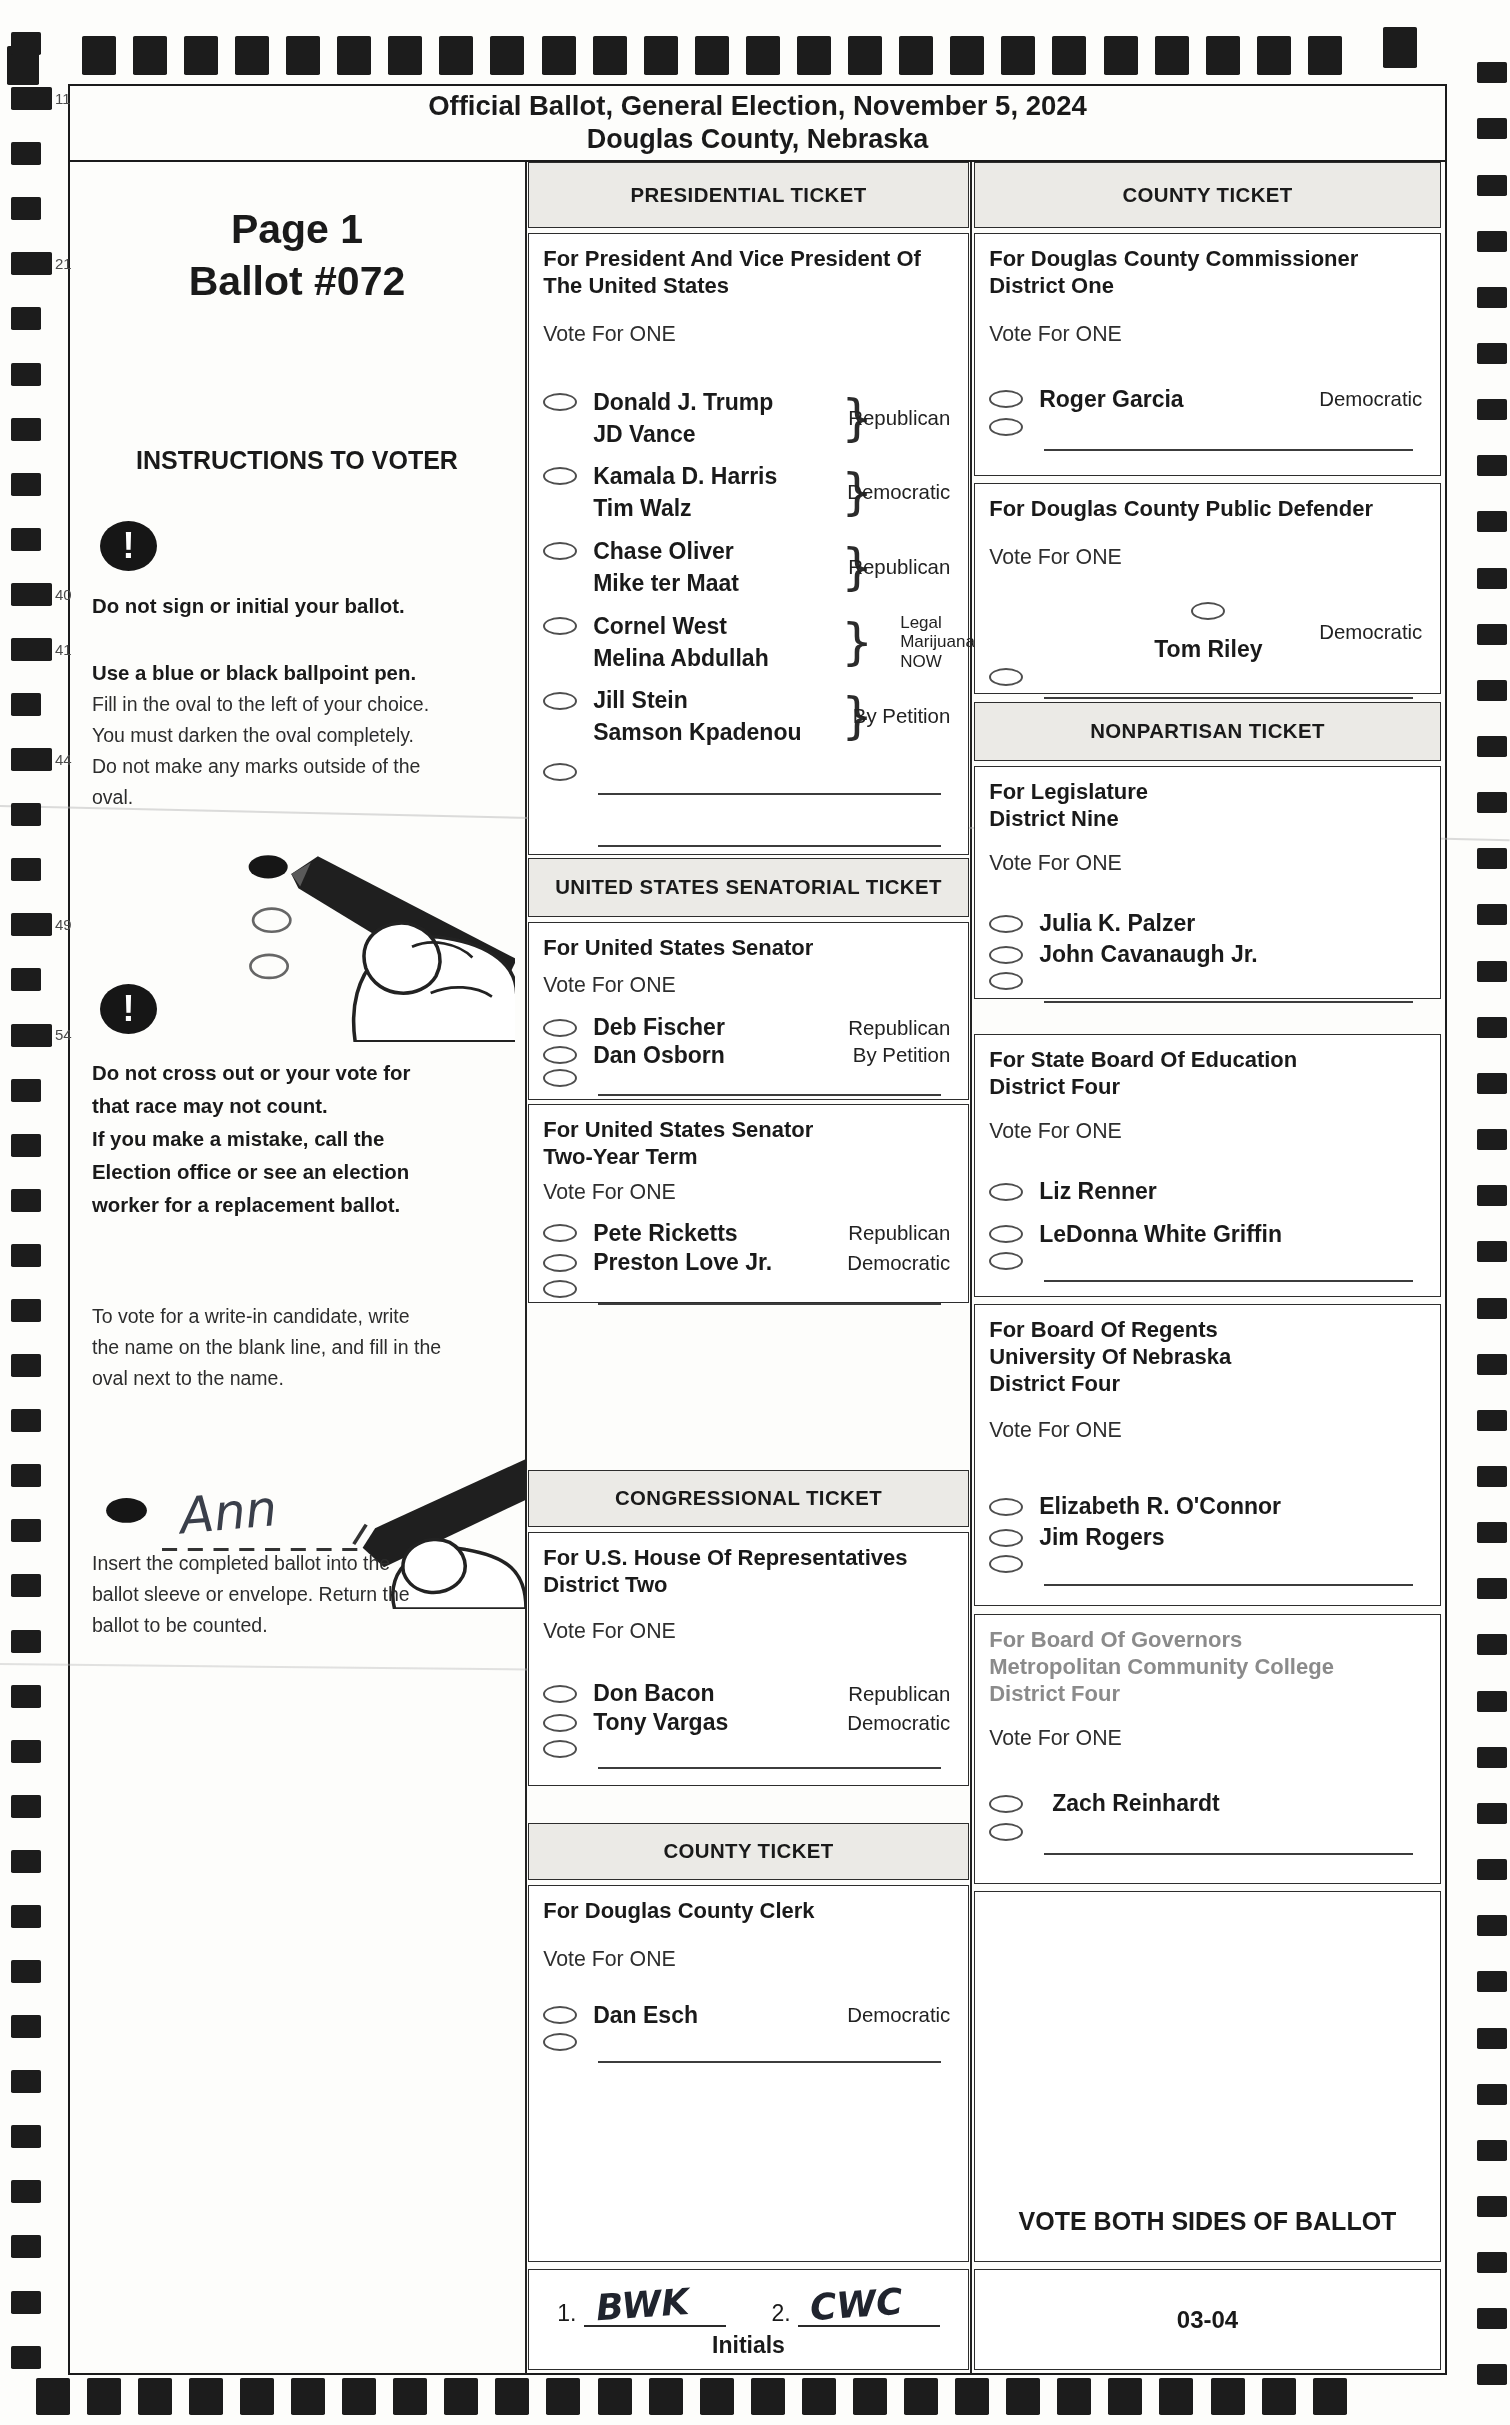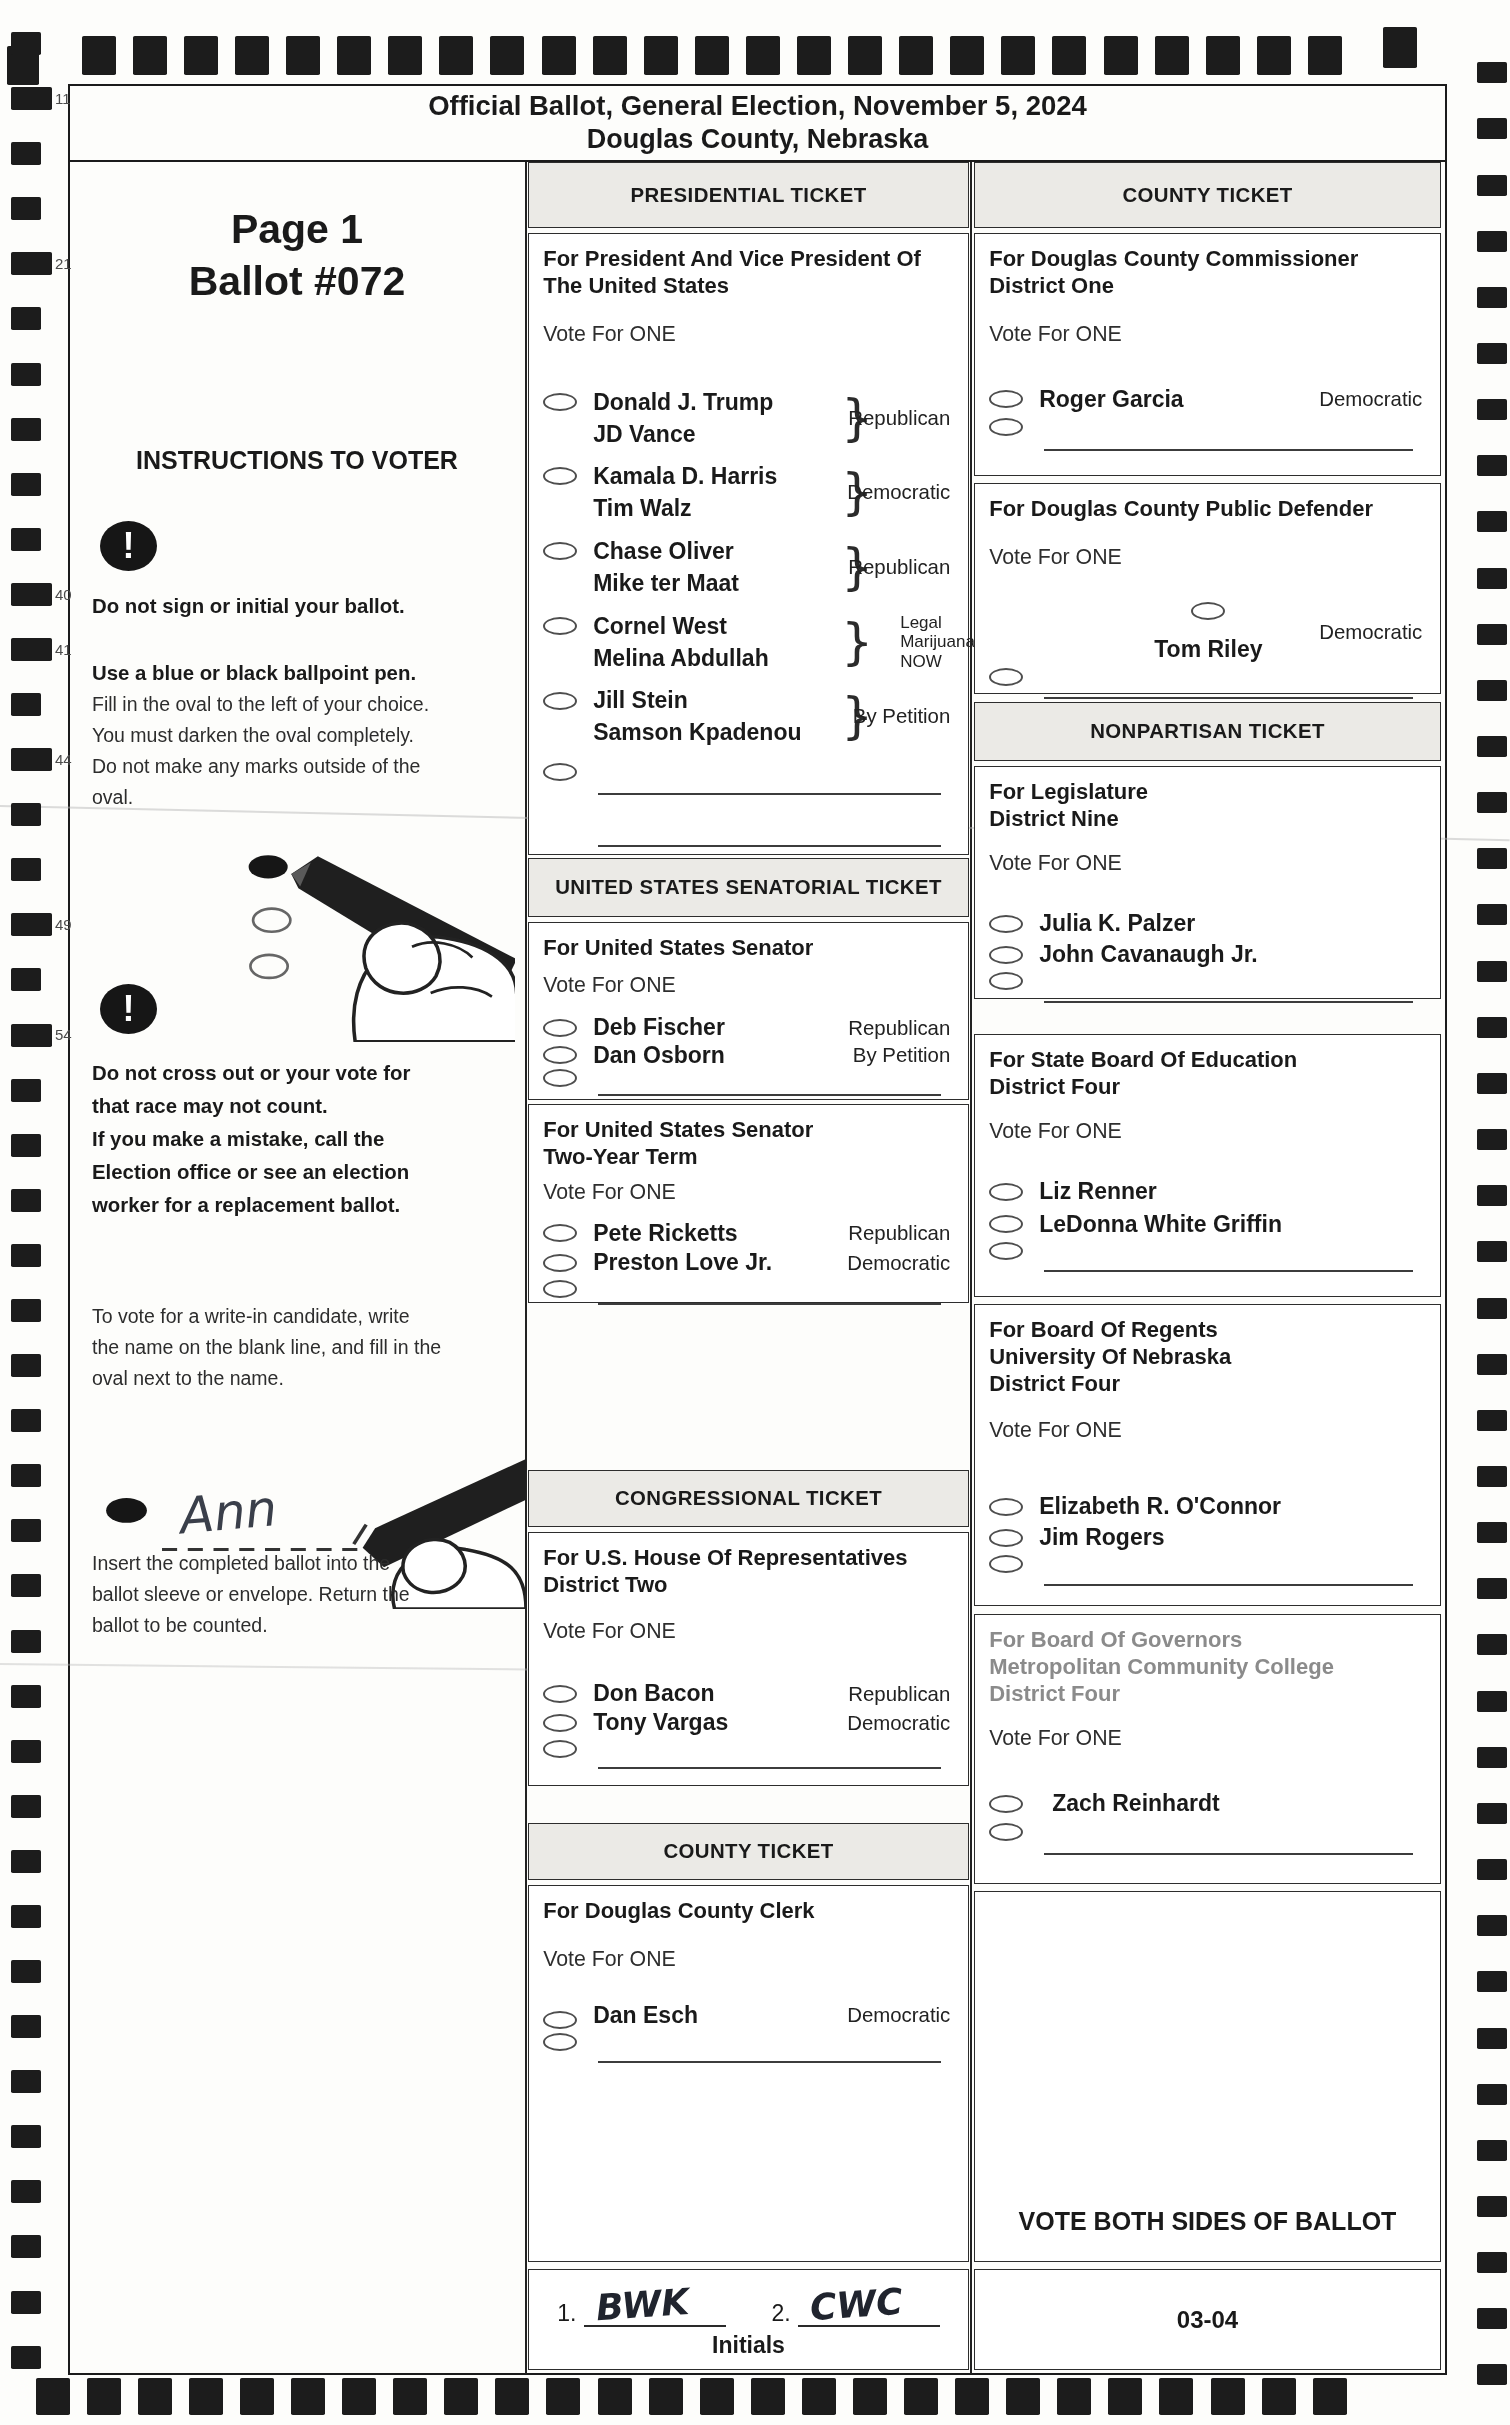--- a/index.html
+++ b/index.html
@@ -271,21 +271,21 @@
       </div>
       <div class="crow" style="margin-top: 3.6px;">
         <span class="oval"></span>
       </div>
       <div class="wline" style="margin-top: 9px;"></div>
     </div>
     <div class="cell band" style="left: 528px; top: 1823px; width: 441px; height: 57px;">COUNTY TICKET</div>
     <div class="cell race" style="left: 528px; top: 1885px; width: 441px; height: 377px;">
       <div class="rtitle">For Douglas County Clerk</div>
       <div class="vote" style="margin-top: 23px;">Vote For ONE</div>
-      <div class="crow" style="margin-top: 30px; align-items: flex-end;">
+      <div class="crow" style="margin-top: 30px;">
         <span class="oval"></span>
         <span class="names">
           <div class="cname">Dan Esch</div>
         </span>
         <span class="party">Democratic</span>
       </div>
       <div class="crow" style="margin-top: 3.6px;">
         <span class="oval"></span>
       </div>
       <div class="wline" style="margin-top: 10.7px;"></div>
@@ -364,21 +364,21 @@
     <div class="cell race" style="left: 974px; top: 1034px; width: 467px; height: 263px;">
       <div class="rtitle">For State Board Of Education</div>
       <div class="rtitle">District Four</div>
       <div class="vote" style="margin-top: 19.5px;">Vote For ONE</div>
       <div class="crow" style="margin-top: 34px;">
         <span class="oval"></span>
         <span class="names">
           <div class="cname">Liz Renner</div>
         </span>
       </div>
-      <div class="crow" style="margin-top: 5px; text-align: right;">
+      <div class="crow" style="margin-top: 15px; text-align: right;">
         <span class="oval"></span>
         <span class="names">
           <div class="cname">LeDonna White Griffin</div>
         </span>
       </div>
       <div class="crow" style="margin-top: 3.6px;">
         <span class="oval"></span>
       </div>
       <div class="wline" style="margin-top: 10.7px;"></div>
     </div>

